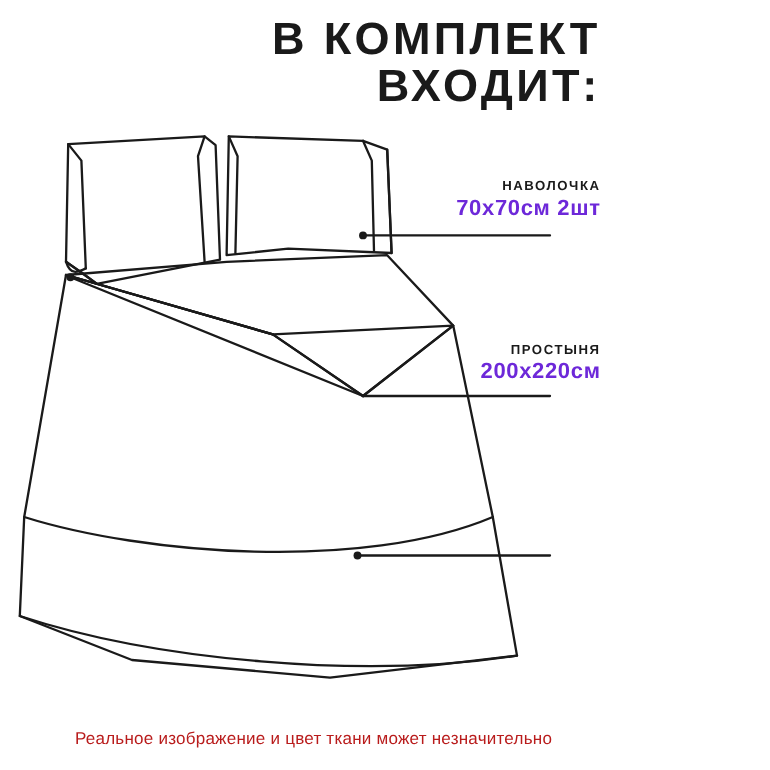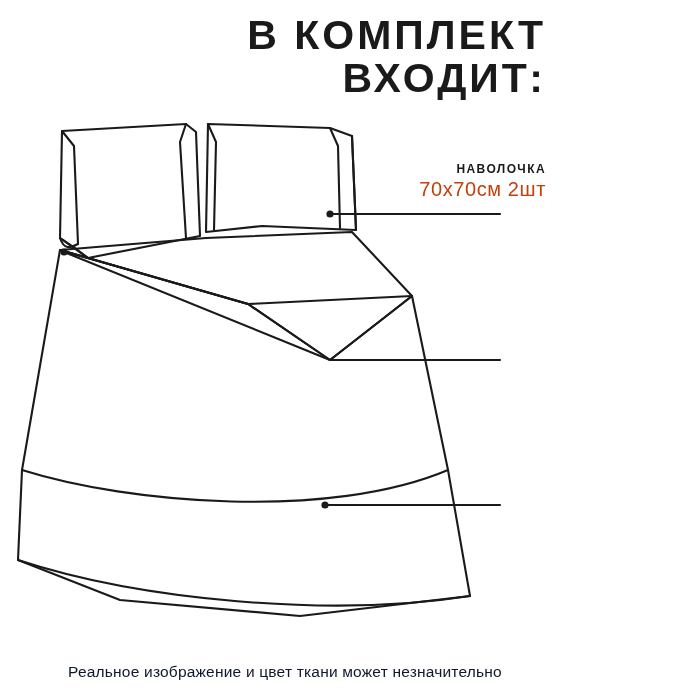--- a/index.html
+++ b/index.html
@@ -39,41 +39,41 @@
     display: block;
     font-size: 12px;
     font-weight: bold;
     letter-spacing: 1.4px;
     color: #1a1a1a;
     white-space: nowrap;
   }
   .callout .c-size {
     display: block;
     font-size: 20px;
-    font-weight: normal;
+    font-weight: bold;
     letter-spacing: 0.6px;
-    color: #c2410c;
+    color: #6d28d9;
     white-space: nowrap;
     margin-top: 2px;
   }
   #callout-pillow { right: 24px; top: 163px; }
   #callout-sheet  { right: 24px; top: 312px; }
   #callout-duvet  { right: 24px; top: 455px; }
 
   .footer {
     position: absolute;
     left: 0;
     right: 0;
     bottom: 16px;
     text-align: center;
   }
   .footer span {
     display: block;
     font-size: 15.5px;
-    color: #0f172a;
+    color: #b91c1c;
     letter-spacing: 0.2px;
     line-height: 1.55;
   }
   svg.art {
     position: absolute;
     left: 0;
     top: 0;
     width: 700px;
     height: 700px;
   }
@@ -121,19 +121,23 @@
   <div class="title-block">
     <span class="title-line">В КОМПЛЕКТ</span>
     <span class="title-line">ВХОДИТ:</span>
   </div>
 
   <div class="callout" id="callout-pillow">
     <span class="c-name">НАВОЛОЧКА</span>
     <span class="c-size">70х70см 2шт</span>
   </div>
 
+  <div class="callout" id="callout-sheet">
+    <span class="c-name">ПРОСТЫНЯ</span>
+    <span class="c-size">200х220см</span>
+  </div>
 
 
   <div class="footer">
     <span>Реальное изображение и цвет ткани может незначительно</span>
   </div>
 
 </div>
 
 </body></html>

